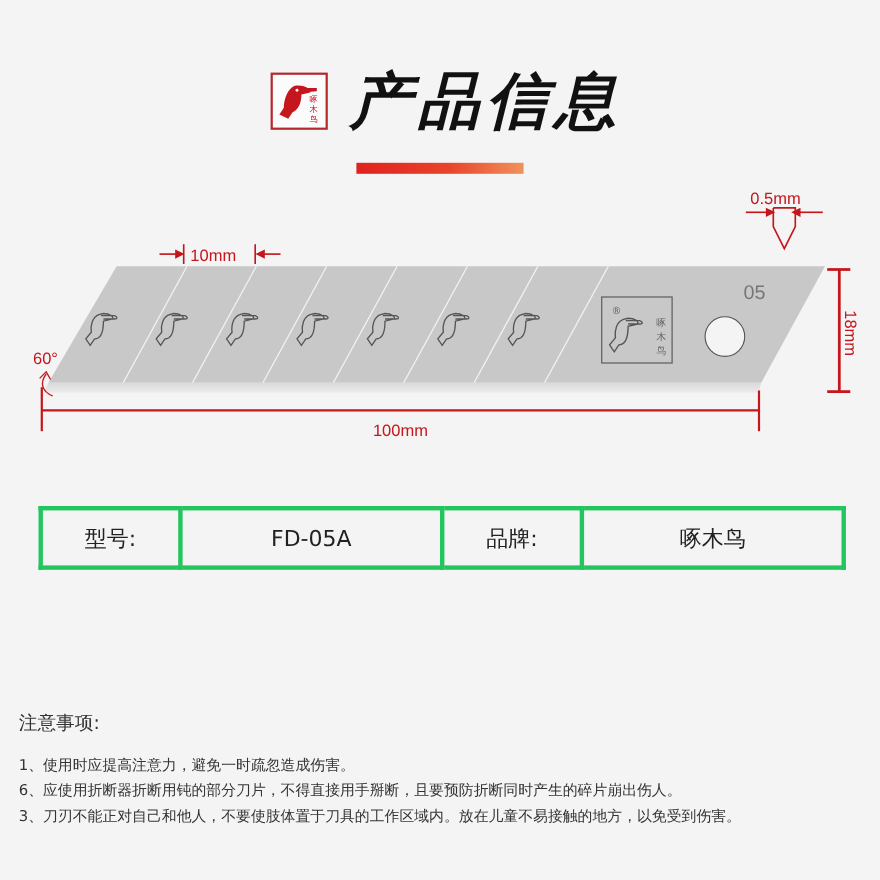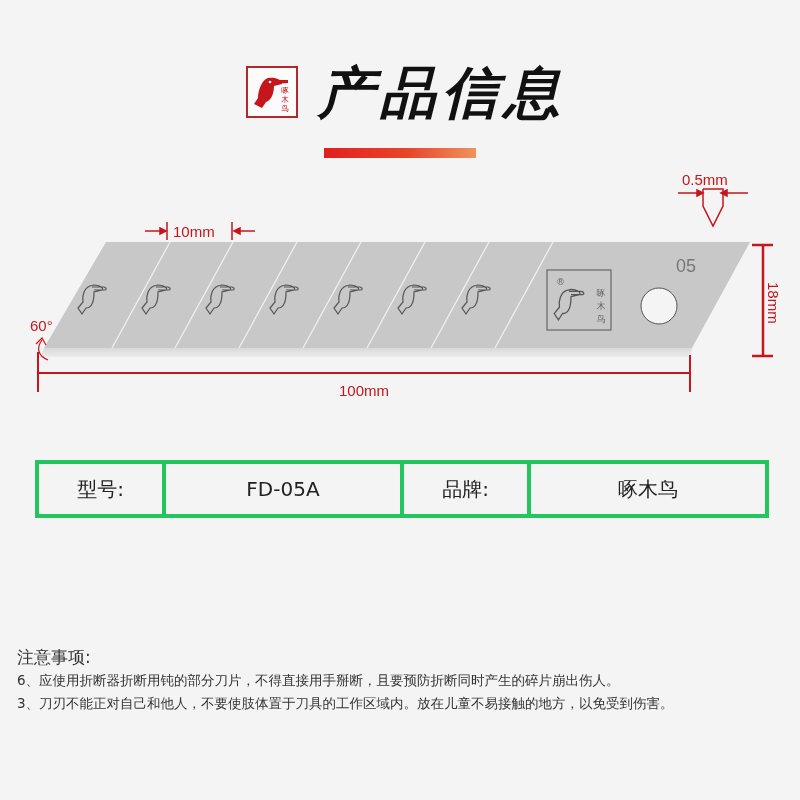--- a/index.html
+++ b/index.html
@@ -7,21 +7,21 @@
   .abs{position:absolute;}
   .title{left:318px;top:58px;font-size:56px;font-weight:bold;color:#111;letter-spacing:6px;line-height:70px;font-style:italic;}
   .logo{left:246px;top:66px;width:52px;height:52px;border:2px solid #b3272d;box-sizing:border-box;background:#fbfbfb;}
   .underline{left:324px;top:148px;width:152px;height:10px;background:linear-gradient(90deg,#e0211f 0%,#e8442a 55%,#f0925c 100%);}
   .dim{font-family:"Liberation Sans",sans-serif;font-size:15px;color:#c4161c;}
   table.spec{position:absolute;left:35px;top:460px;width:730px;border-collapse:collapse;table-layout:fixed;}
   table.spec td{border:4px solid #22c55e;height:50px;text-align:center;font-size:20px;color:#222;padding:0;}
   table.spec col.c1{width:127px;} table.spec col.c2{width:238px;}
   table.spec col.c3{width:127px;} table.spec col.c4{width:238px;}
   .notes{left:17px;top:646px;color:#333;}
-  .notes .h{font-size:17px;margin-bottom:0;}
+  .notes .h{font-size:17px;margin-bottom:16px;}
   .notes .l{font-size:13.5px;line-height:23px;}
 </style>
 </head>
 <body>
 
 <div class="abs logo">
   <svg width="48" height="48" viewBox="0 0 48 48">
     <path d="M20 10 C14 12 10 22 10 30 L6 36 L14 40 L18 34 C24 32 26 24 26 18 L34 16 C34 12 28 9 20 10 Z" fill="#c4161c"></path>
     <path d="M24 12 L40 12 L40 15 L26 16 Z" fill="#c4161c"></path>
     <circle cx="22" cy="14" r="1.3" fill="#fff"></circle>
@@ -123,15 +123,16 @@
     <td>型号:</td>
     <td>FD-05A</td>
     <td>品牌:</td>
     <td>啄木鸟</td>
   </tr>
 </tbody>
   </table>
 
 <div class="abs notes">
   <div class="h">注意事项:</div>
+  <div class="l">1、使用时应提高注意力，避免一时疏忽造成伤害。</div>
   <div class="l">6、应使用折断器折断用钝的部分刀片，不得直接用手掰断，且要预防折断同时产生的碎片崩出伤人。</div>
   <div class="l">3、刀刃不能正对自己和他人，不要使肢体置于刀具的工作区域内。放在儿童不易接触的地方，以免受到伤害。</div>
 </div>
 
 </body></html>

